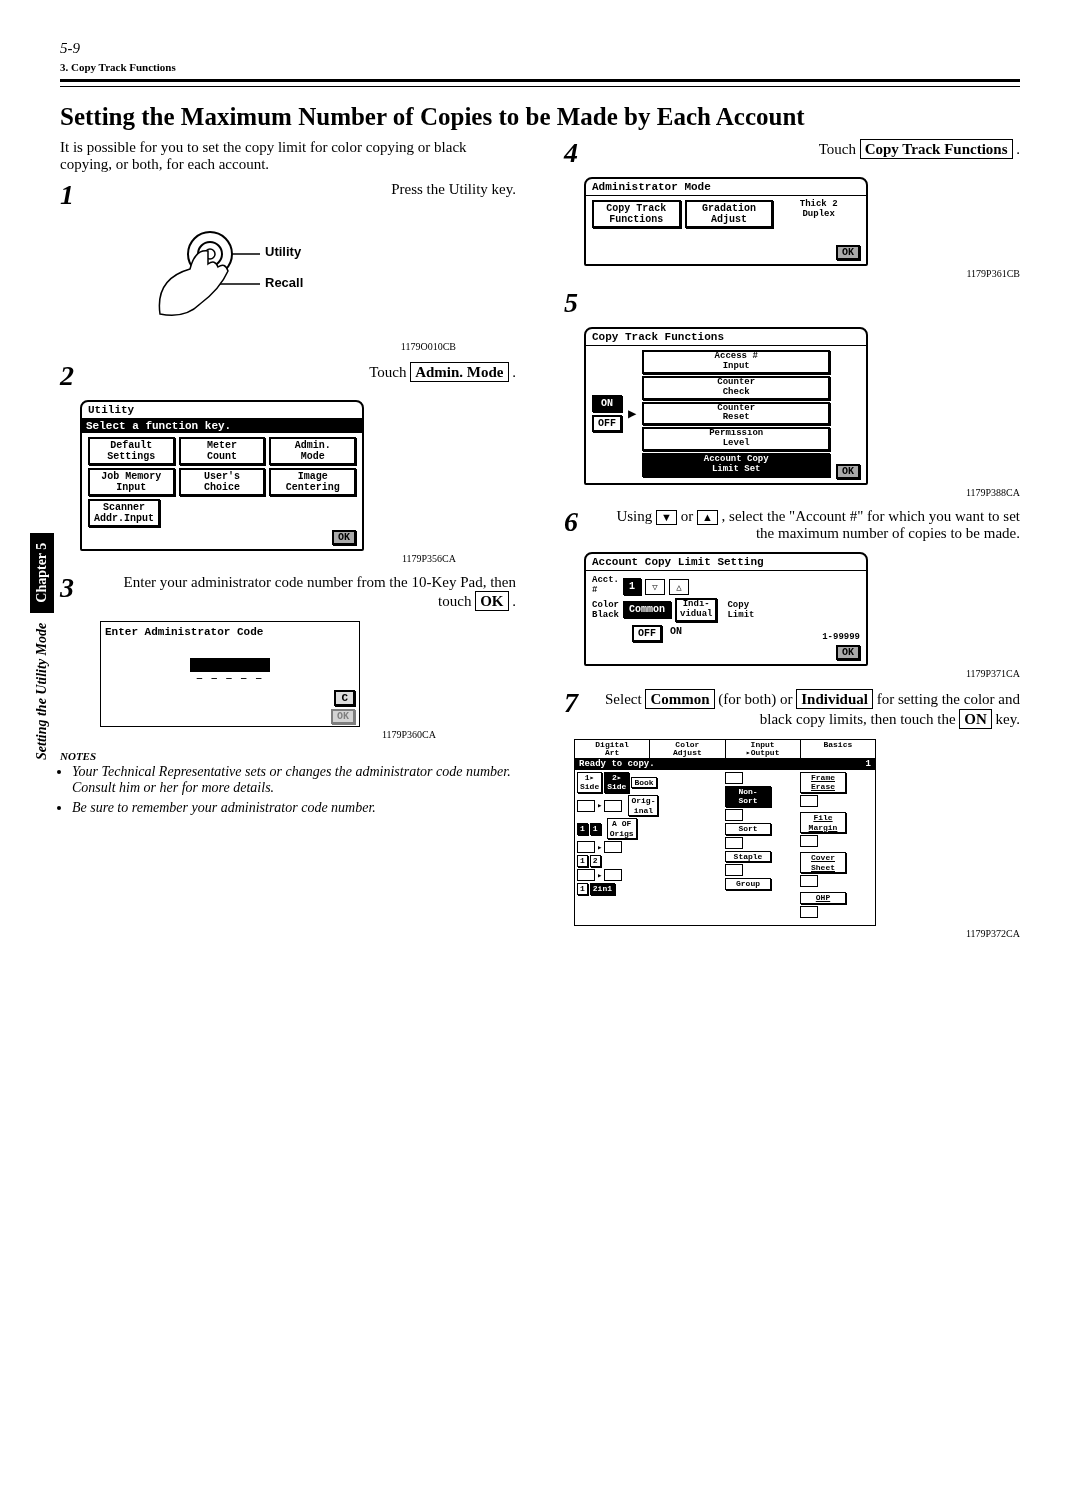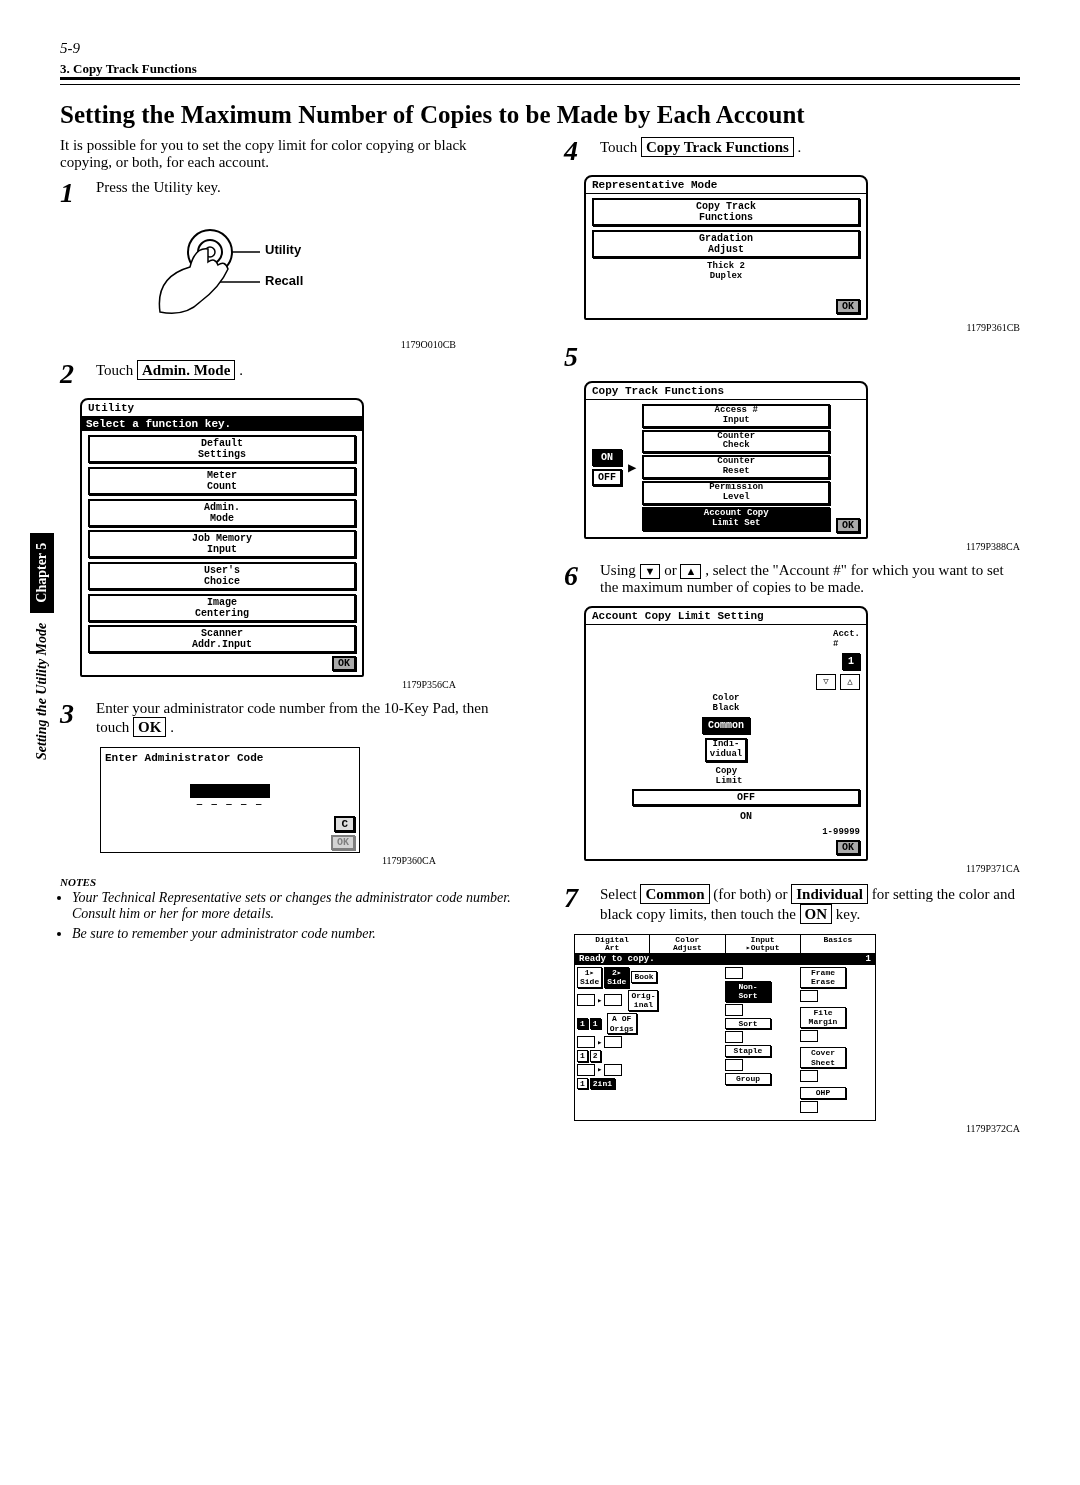--- a/index.html
+++ b/index.html
@@ -10,21 +10,22 @@
     font-size: 15px;
     color: #000;
   }
   .page-header {
     font-style: italic;
     font-size: 15px;
     margin-bottom: 4px;
   }
   .section-label {
     font-weight: bold;
-    font-size: 13px;
+    font-size: 11px;
+    margin-bottom: 6px;
   }
   .rule {
     border-top: 3px solid #000;
     border-bottom: 1px solid #000;
     height: 4px;
     margin-bottom: 16px;
   }
   h1.title {
     font-size: 25px;
     font-weight: bold;
@@ -53,20 +54,21 @@
     font-style: italic;
     font-weight: bold;
     font-size: 28px;
     line-height: 1;
     width: 24px;
     flex-shrink: 0;
   }
   .steptext {
     font-size: 15px;
     flex: 1;
+    text-align: right;
   }
   .btn-box {
     border: 1px solid #000;
     padding: 0 4px;
     font-weight: bold;
     display: inline-block;
     line-height: 1.2;
   }
   .figcap {
     font-size: 10px;
@@ -119,21 +121,20 @@
   .screen .subtitle {
     background: #000;
     color: #fff;
     padding: 1px 4px;
     margin: -4px -6px 4px -6px;
   }
   .lcd-row {
     display: flex;
     gap: 4px;
     margin-bottom: 3px;
-    flex-direction: column;
   }
   .lcd-btn {
     border: 2px solid #000;
     padding: 1px 4px;
     text-align: center;
     font-size: 10px;
     line-height: 1.1;
     box-shadow: 1px 1px 0 #000;
     background: #fff;
   }
@@ -257,21 +258,21 @@
     padding: 1px 4px;
     font-size: 9px;
   }
   .main-screen .panel {
     display: flex;
     padding: 2px;
     gap: 2px;
   }
   .main-screen .pleft { flex: 2; }
   .main-screen .pmid { flex: 1; }
-  .main-screen .pright { flex: 1; }
+  .main-screen .pright { flex: 1; text-decoration: underline; }
   .mrow { display:flex; gap:2px; margin-bottom:2px; align-items:center;}
   .mbox { border:1px solid #000; padding:0 2px; font-size:8px; line-height:1.2; text-align:center; box-shadow:1px 1px 0 #000;}
   .mbox.inv { background:#000; color:#fff; }
   .micon { border:1px solid #000; width:16px; height:10px; display:inline-block;}
 </style>
 </head>
 <body>
 
 <div class="side-tab">
   <span class="mode">Setting the Utility Mode</span>
@@ -370,21 +371,21 @@
 
   <div class="col">
 
     <div class="step">
       <div class="stepnum">4</div>
       <div class="steptext">
         <span>Touch </span><span class="btn-box">Copy Track Functions</span><span> .</span>
       </div>
     </div>
     <div class="screen">
-      <div class="titlebar">Representative Mode</div>
+      <div class="titlebar">Administrator Mode</div>
       <div class="body">
         <div class="lcd-row">
           <div class="lcd-btn" style="flex:1;white-space:pre-line">Copy Track
 Functions</div>
           <div class="lcd-btn" style="flex:1;white-space:pre-line">Gradation
 Adjust</div>
           <div class="lcd-btn sm" style="flex:1;white-space:pre-line;border:none;box-shadow:none">Thick 2
 Duplex</div>
         </div>
         <div class="ok-corner" style="margin-top:18px"><span class="ok-btn">OK</span></div>

